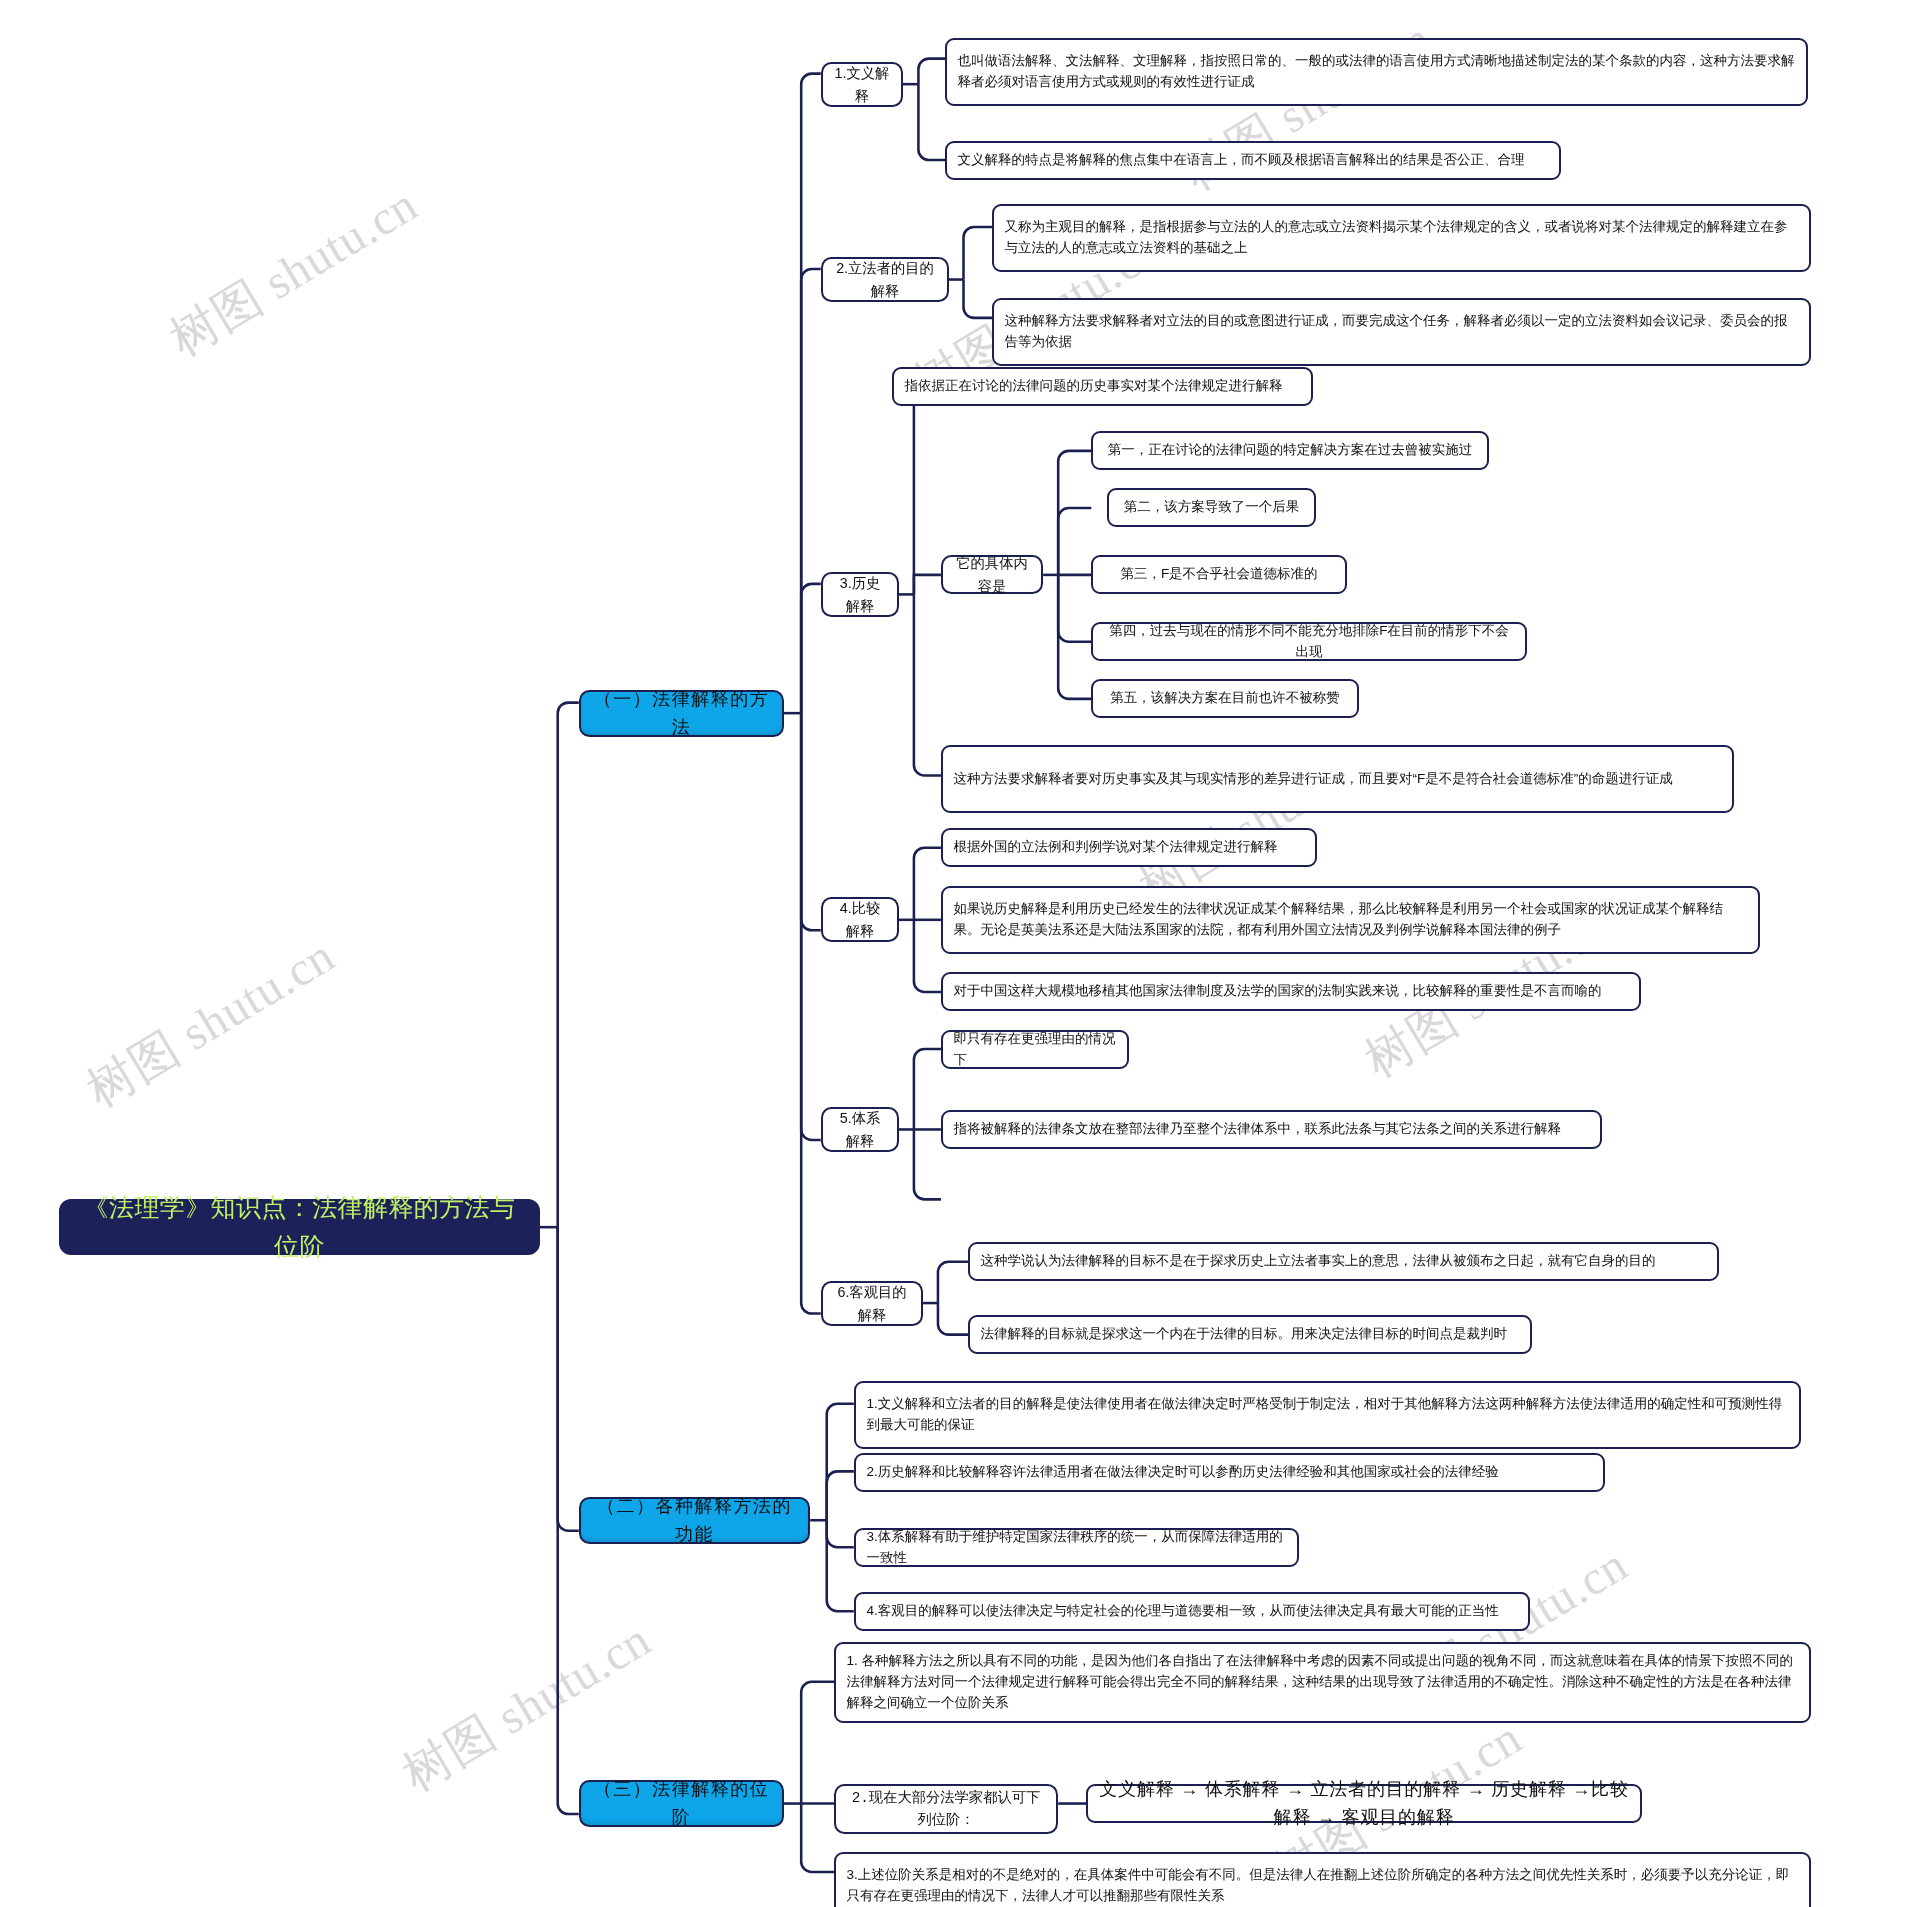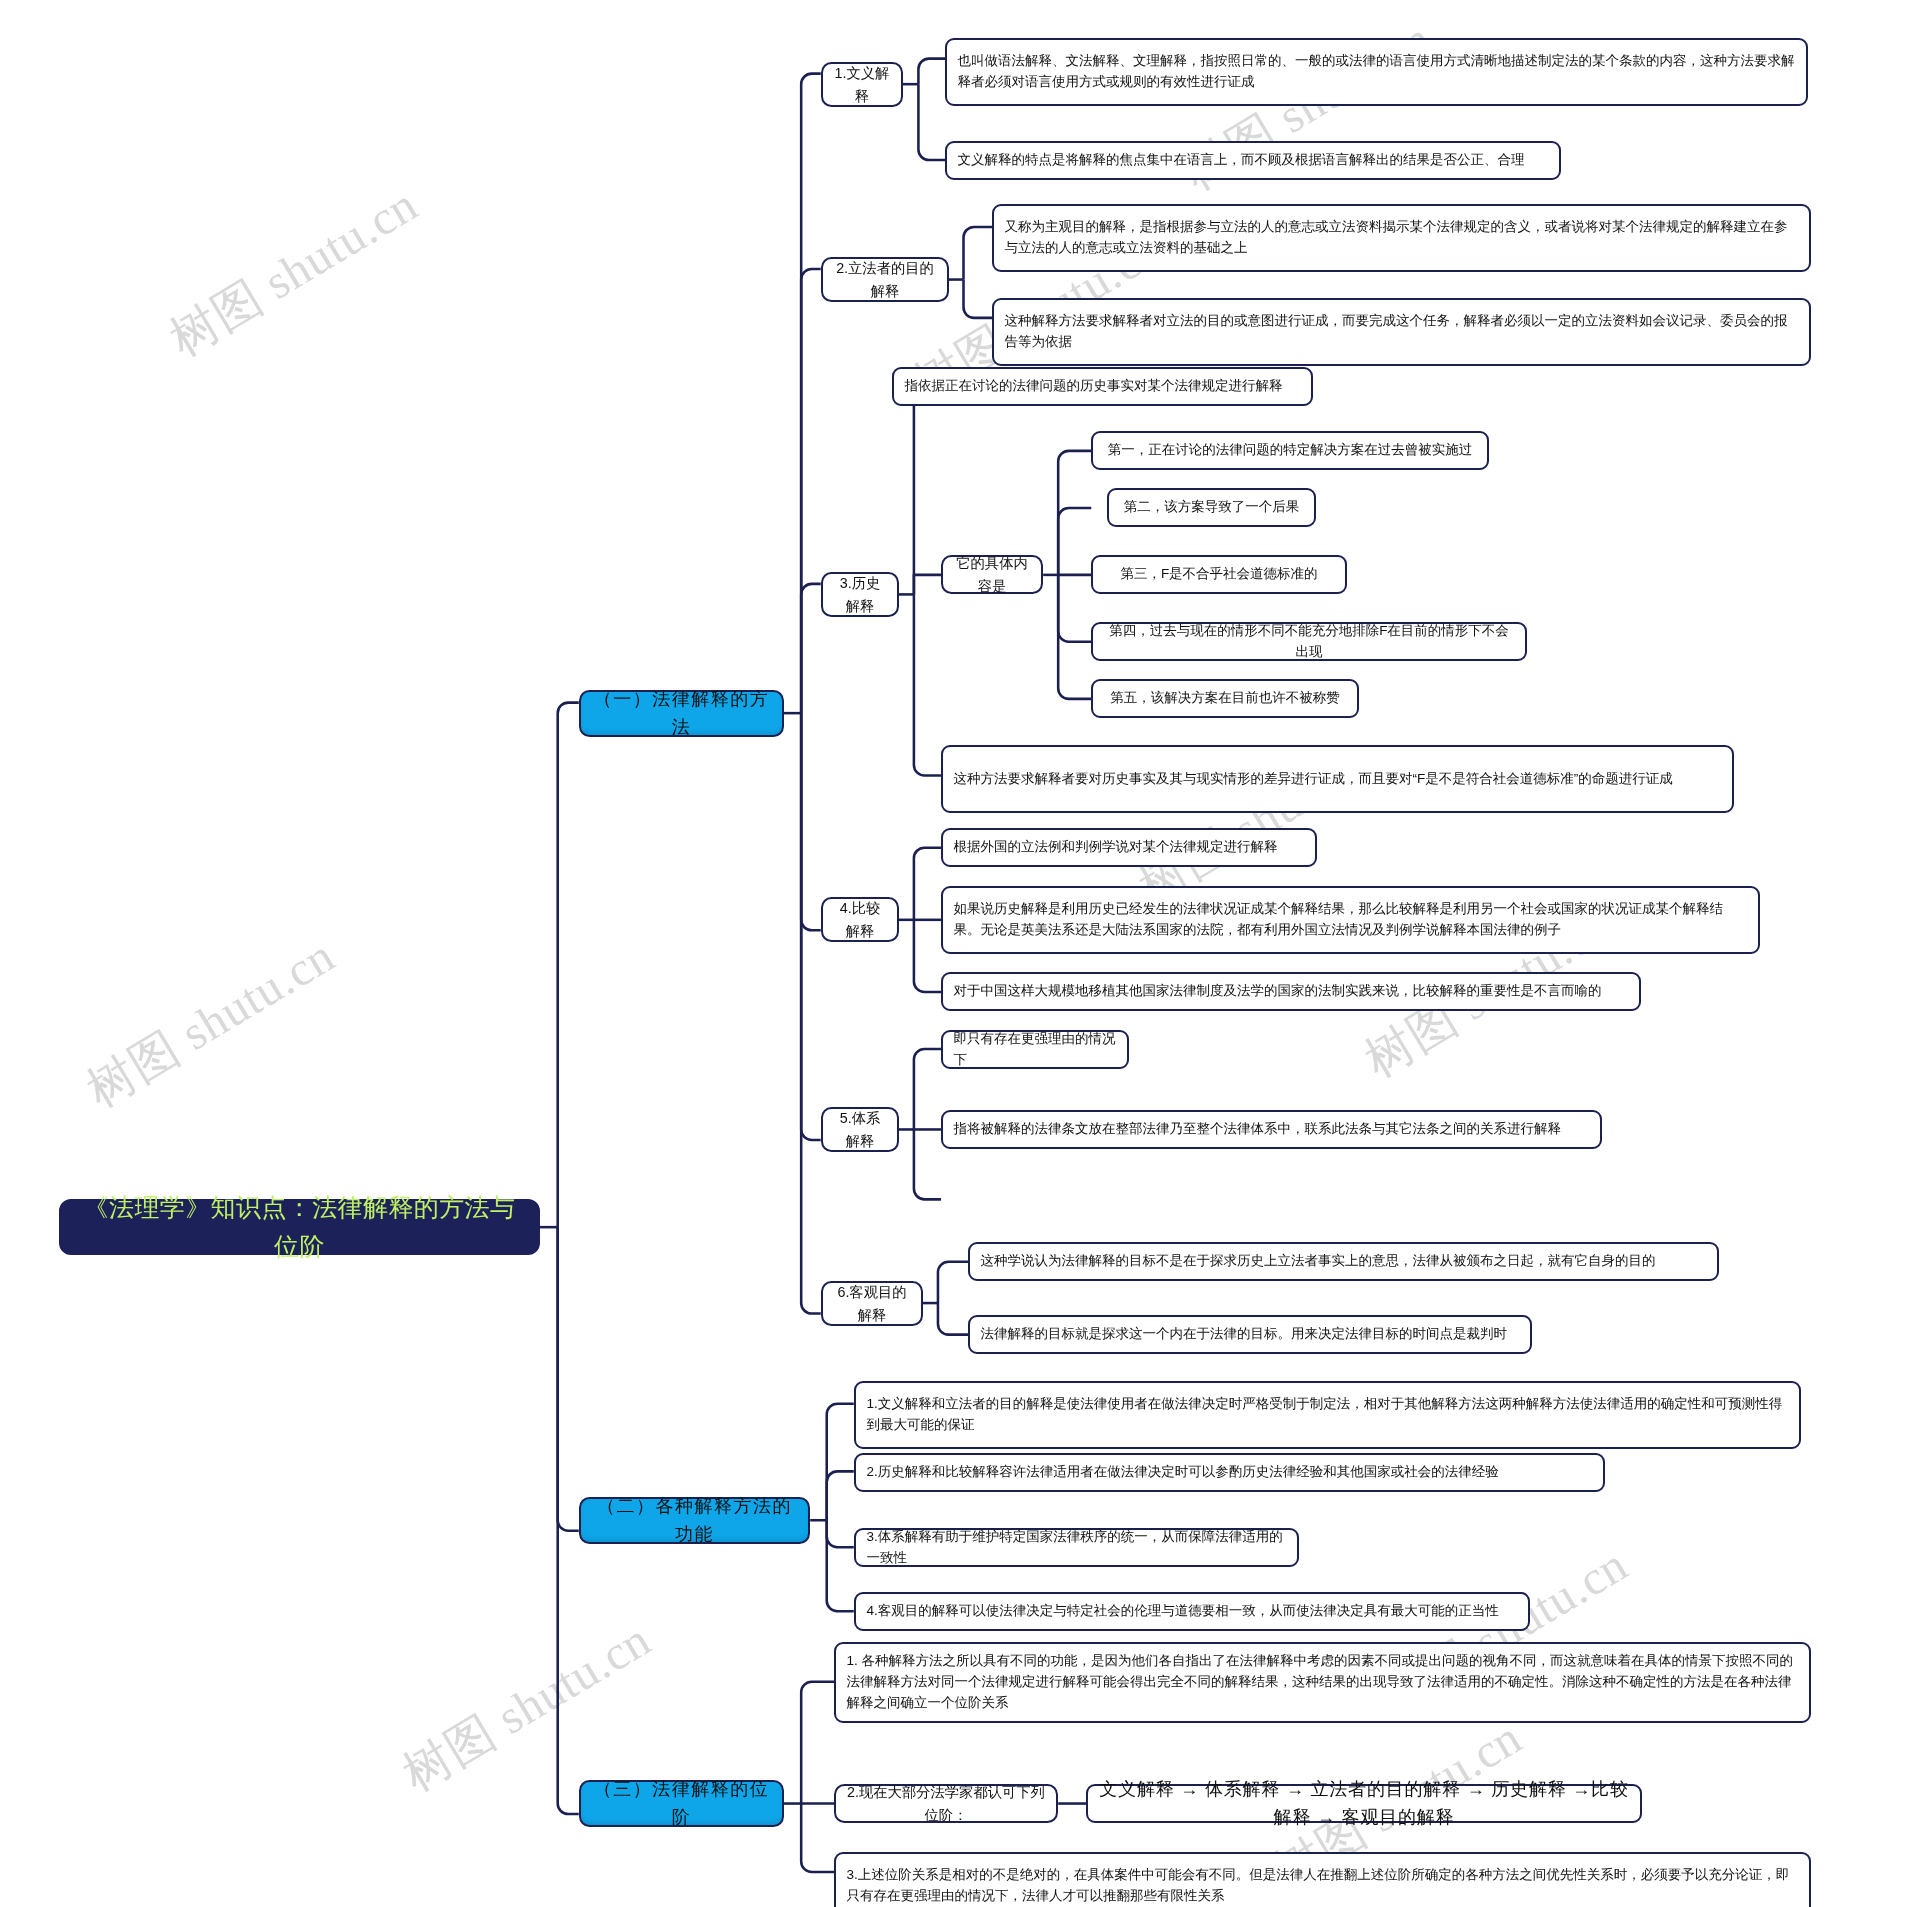--- a/index.html
+++ b/index.html
@@ -273,21 +273,21 @@
       <span class="txt">4.客观目的解释可以使法律决定与特定社会的伦理与道德要相一致，从而使法律决定具有最大可能的正当性</span>
     </div>
 
     <div class="node lvl1" style="left:579px;top:1780px;width:205px;height:47px;">
       <span class="txt">（三）法律解释的位阶</span>
     </div>
     <div class="node leaf" style="left:834px;top:1642px;width:977px;height:81px;">
       <span class="txt">1. 各种解释方法之所以具有不同的功能，是因为他们各自指出了在法律解释中考虑的因素不同或提出问题的视角不同，而这就意味着在具体的情景下按照不同的法律解释方法对同一个法律规定进行解释可能会得出完全不同的解释结果，这种结果的出现导致了法律适用的不确定性。消除这种不确定性的方法是在各种法律解释之间确立一个位阶关系</span>
     </div>
 
-    <div class="node lvl2" style="left:834px;top:1784px;width:224px;height:39px;">
+    <div class="node lvl2" style="left:834px;top:1784px;width:224px;height:50px;font-family:Liberation Mono, monospace;">
       <span class="txt">2.现在大部分法学家都认可下列位阶：</span>
     </div>
     <div class="node leaf chain" style="left:1086px;top:1784px;width:556px;height:39px;">
       <span class="txt">文义解释 → 体系解释 → 立法者的目的解释 → 历史解释 →比较解释 → 客观目的解释</span>
     </div>
 
     <div class="node leaf" style="left:834px;top:1852px;width:977px;height:68px;">
       <span class="txt">3.上述位阶关系是相对的不是绝对的，在具体案件中可能会有不同。但是法律人在推翻上述位阶所确定的各种方法之间优先性关系时，必须要予以充分论证，即只有存在更强理由的情况下，法律人才可以推翻那些有限性关系</span>
     </div>
 

